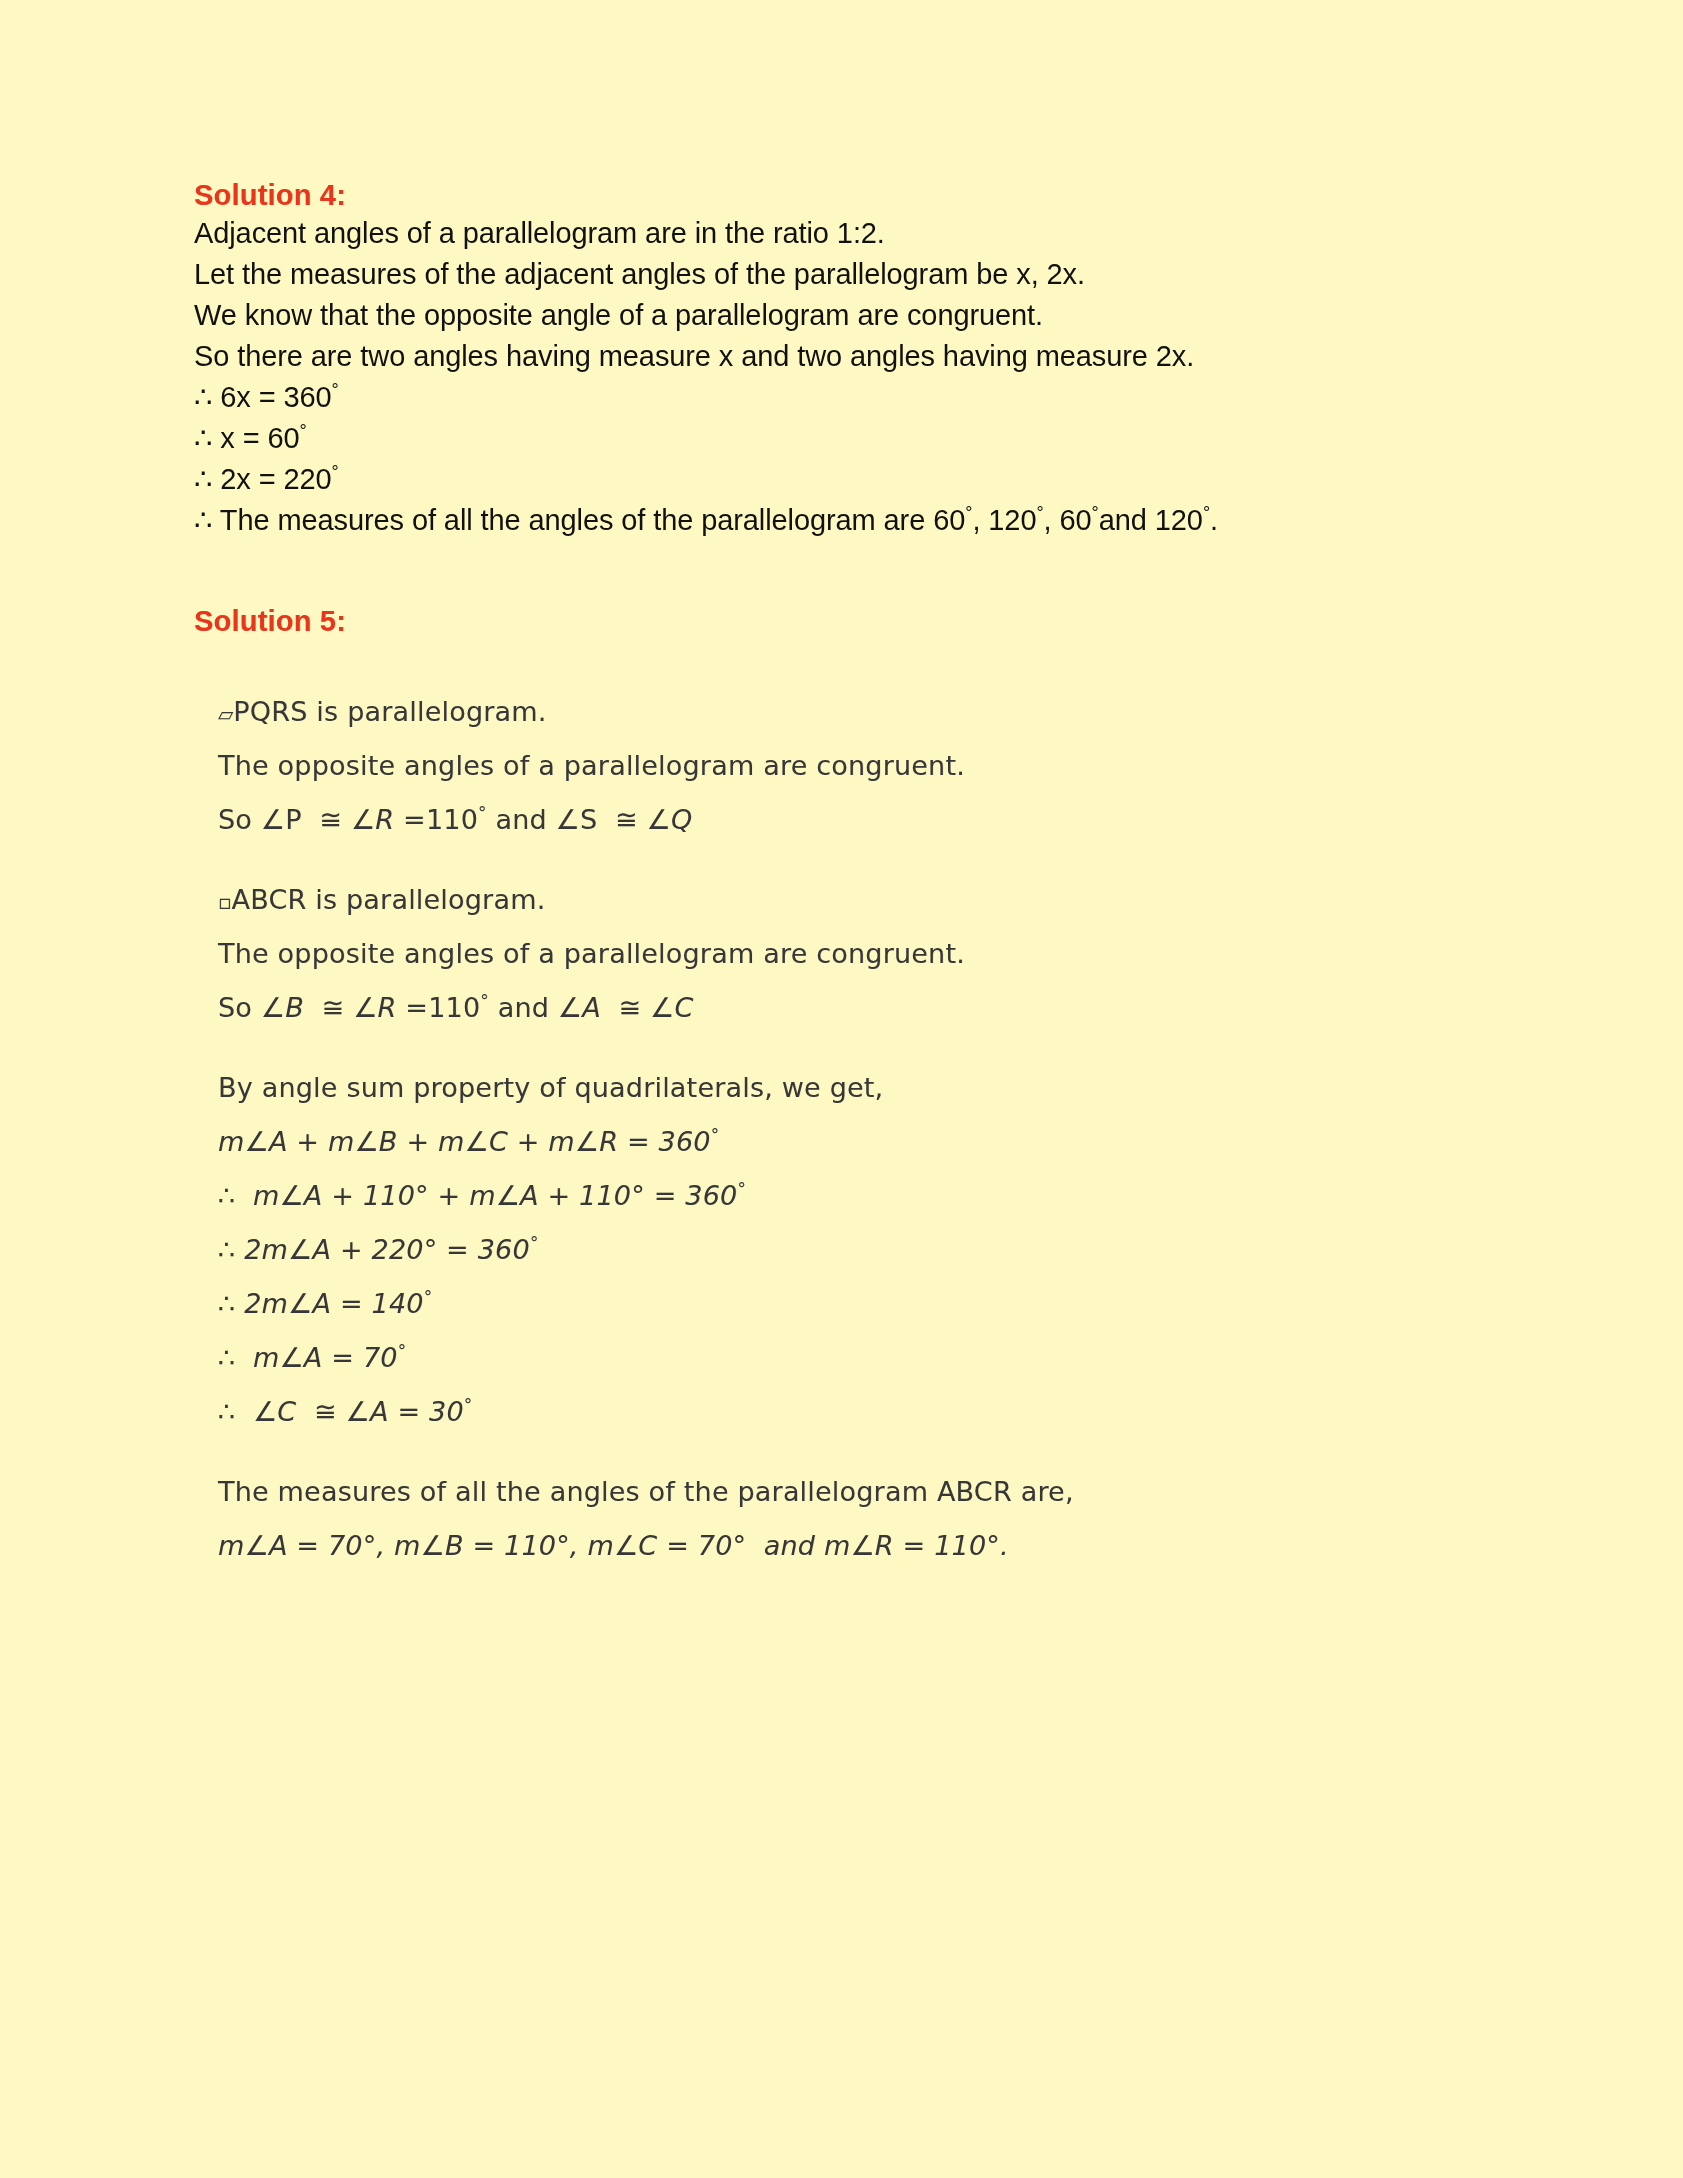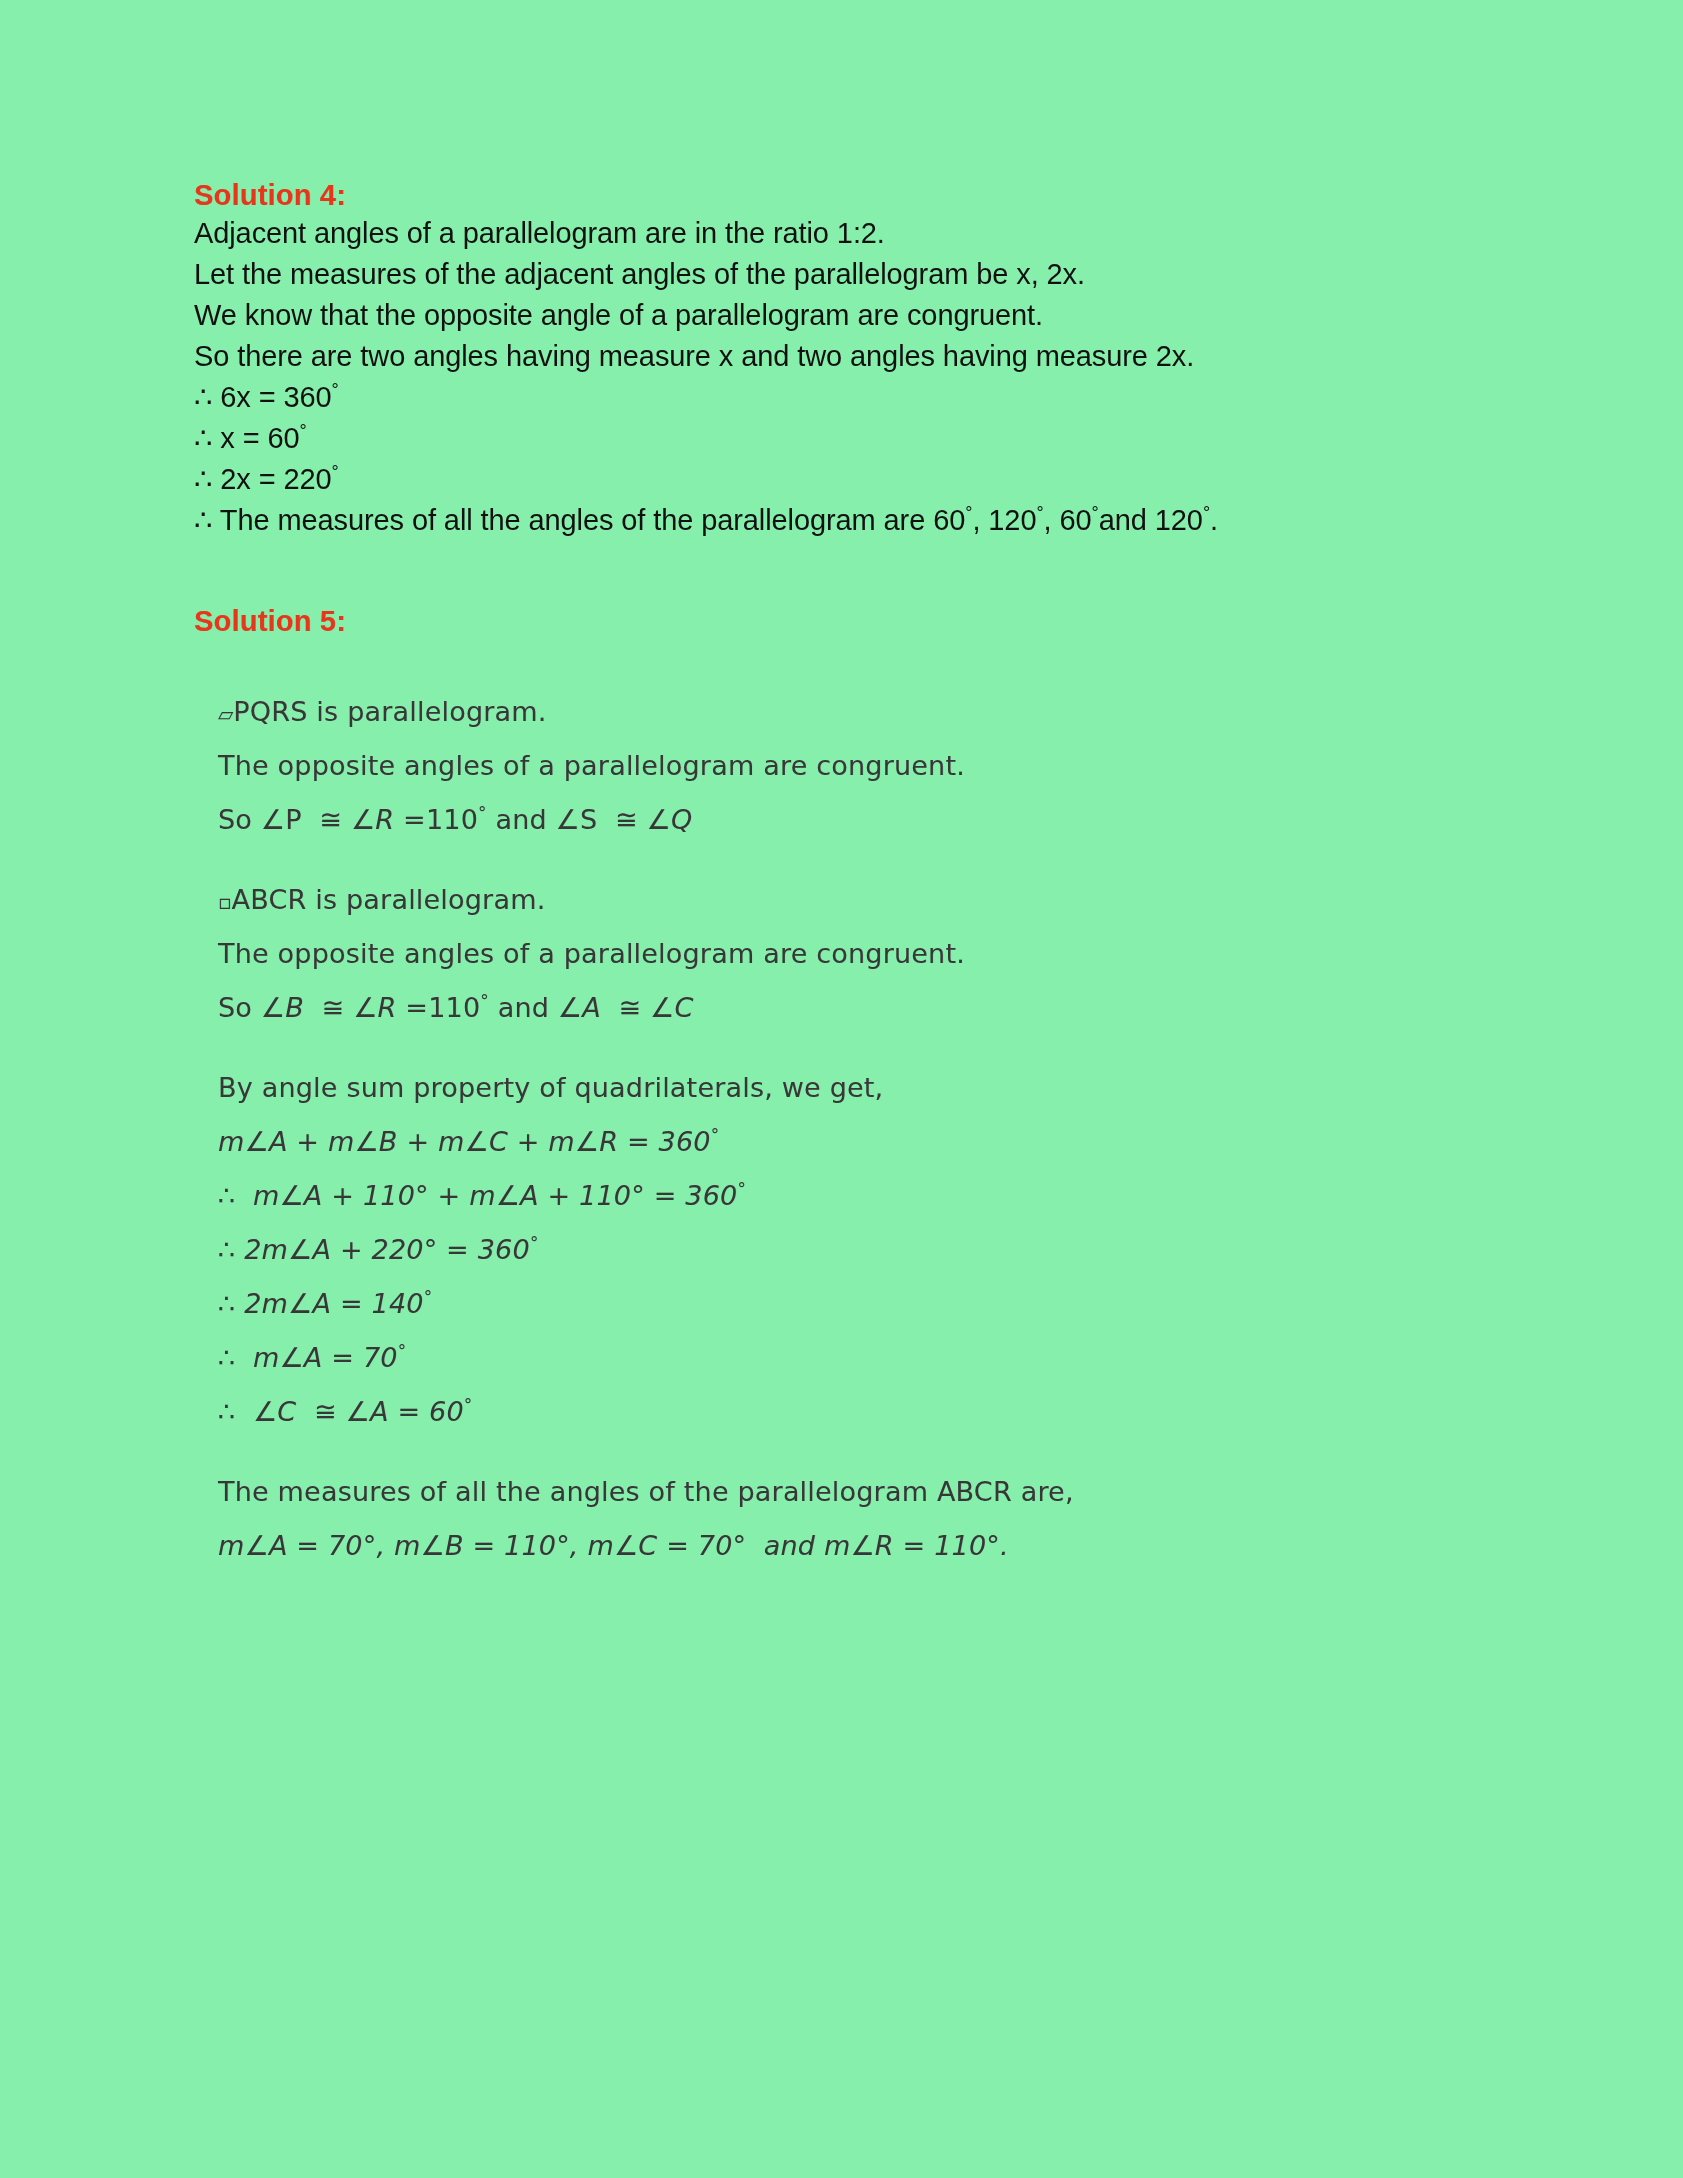--- a/index.html
+++ b/index.html
@@ -16,21 +16,21 @@
     position: relative;
     overflow: hidden;
   }
 
   .page {
     position: absolute;
     left: 0;
     top: 0;
     width: 1683px;
     height: 2178px;
-    background: #86efac;
+    background: #fef9c3;
   }
 
   .content {
     position: absolute;
     left: 194px;
     top: 178px;
     width: 1287px;
   }
 
   
@@ -147,21 +147,21 @@
         <span class="ln ital"><span>m∠A + m∠B + m∠C + m∠R = 360</span><span class="deg5">°</span></span>
 
         <span class="ln ital"><span>∴  m∠A + 110° + m∠A + 110° = 360</span><span class="deg5">°</span></span>
 
         <span class="ln ital"><span>∴ 2m∠A + 220° = 360</span><span class="deg5">°</span></span>
 
         <span class="ln ital"><span>∴ 2m∠A = 140</span><span class="deg5">°</span></span>
 
         <span class="ln ital"><span>∴  m∠A = 70</span><span class="deg5">°</span></span>
 
-        <span class="ln ital"><span>∴  ∠C  ≅ ∠A = 60</span><span class="deg5">°</span></span>
+        <span class="ln ital"><span>∴  ∠C  ≅ ∠A = 30</span><span class="deg5">°</span></span>
 
         <span class="gap-lg"></span>
 
         <span class="ln">The measures of all the angles of the parallelogram ABCR are,</span>
         <span class="ln ital">m∠A = 70°, m∠B = 110°, m∠C = 70°  and m∠R = 110°.</span>
 
       </div>
     </div>
 
   </div>

